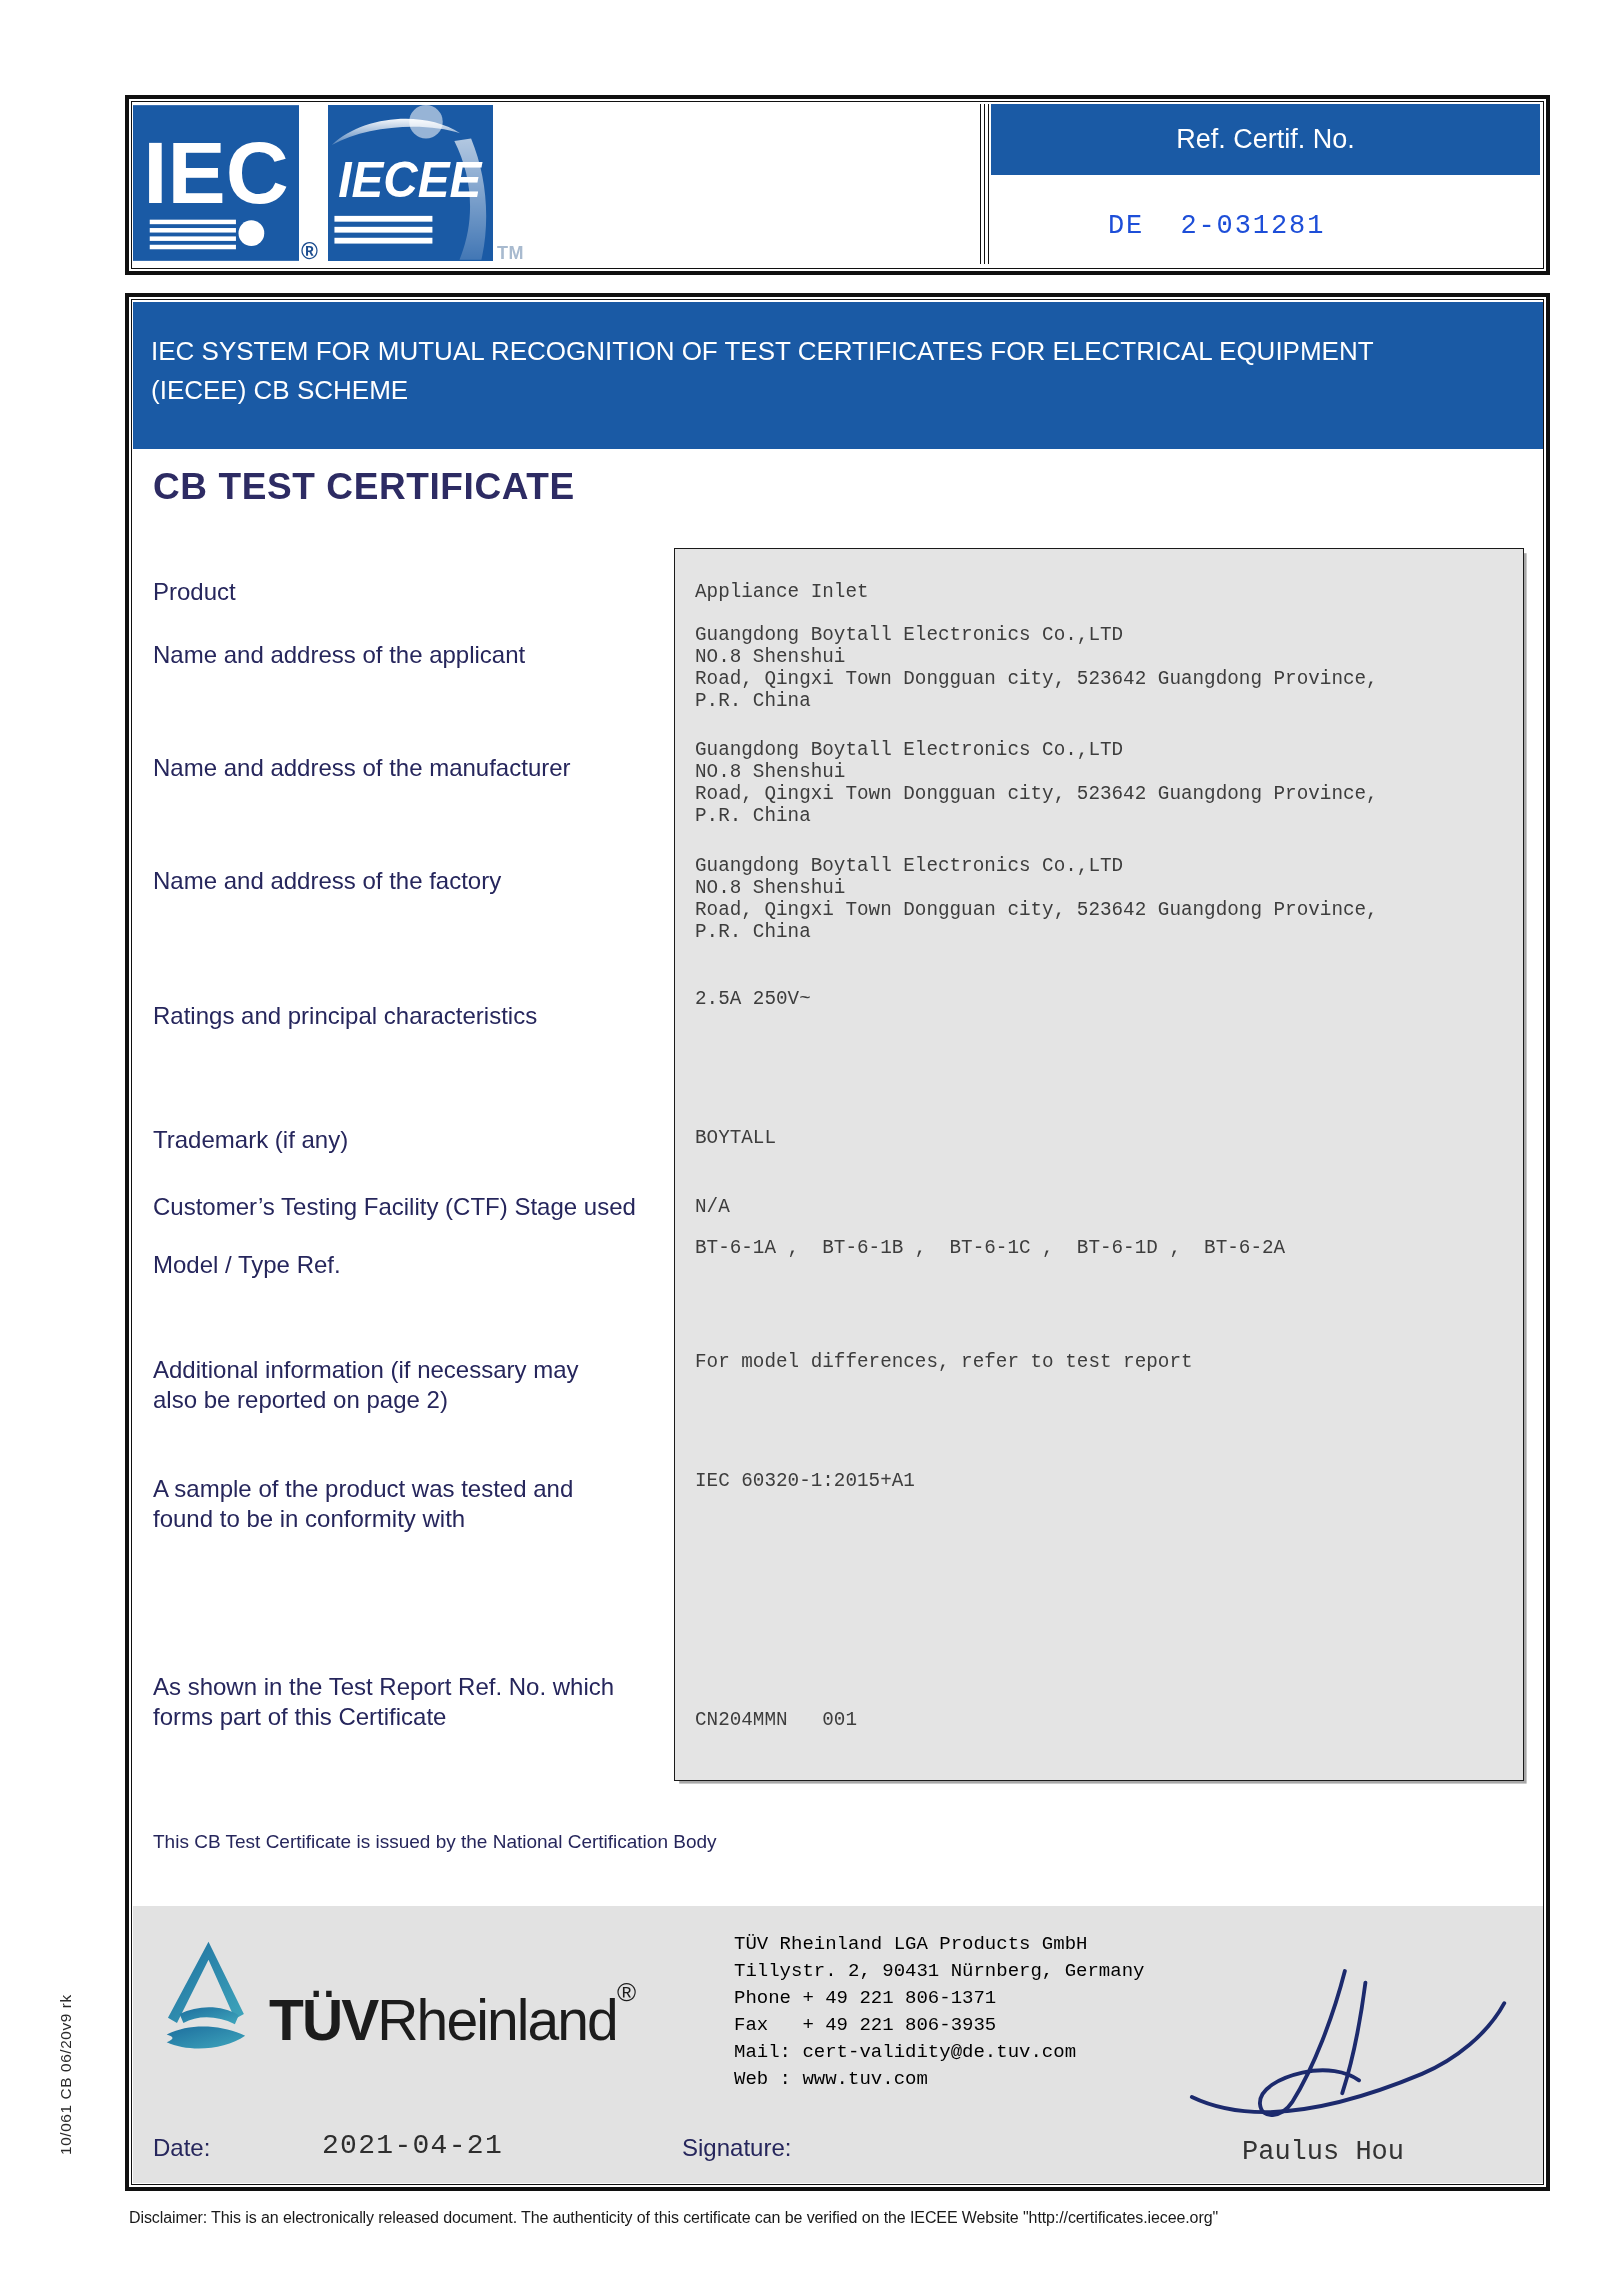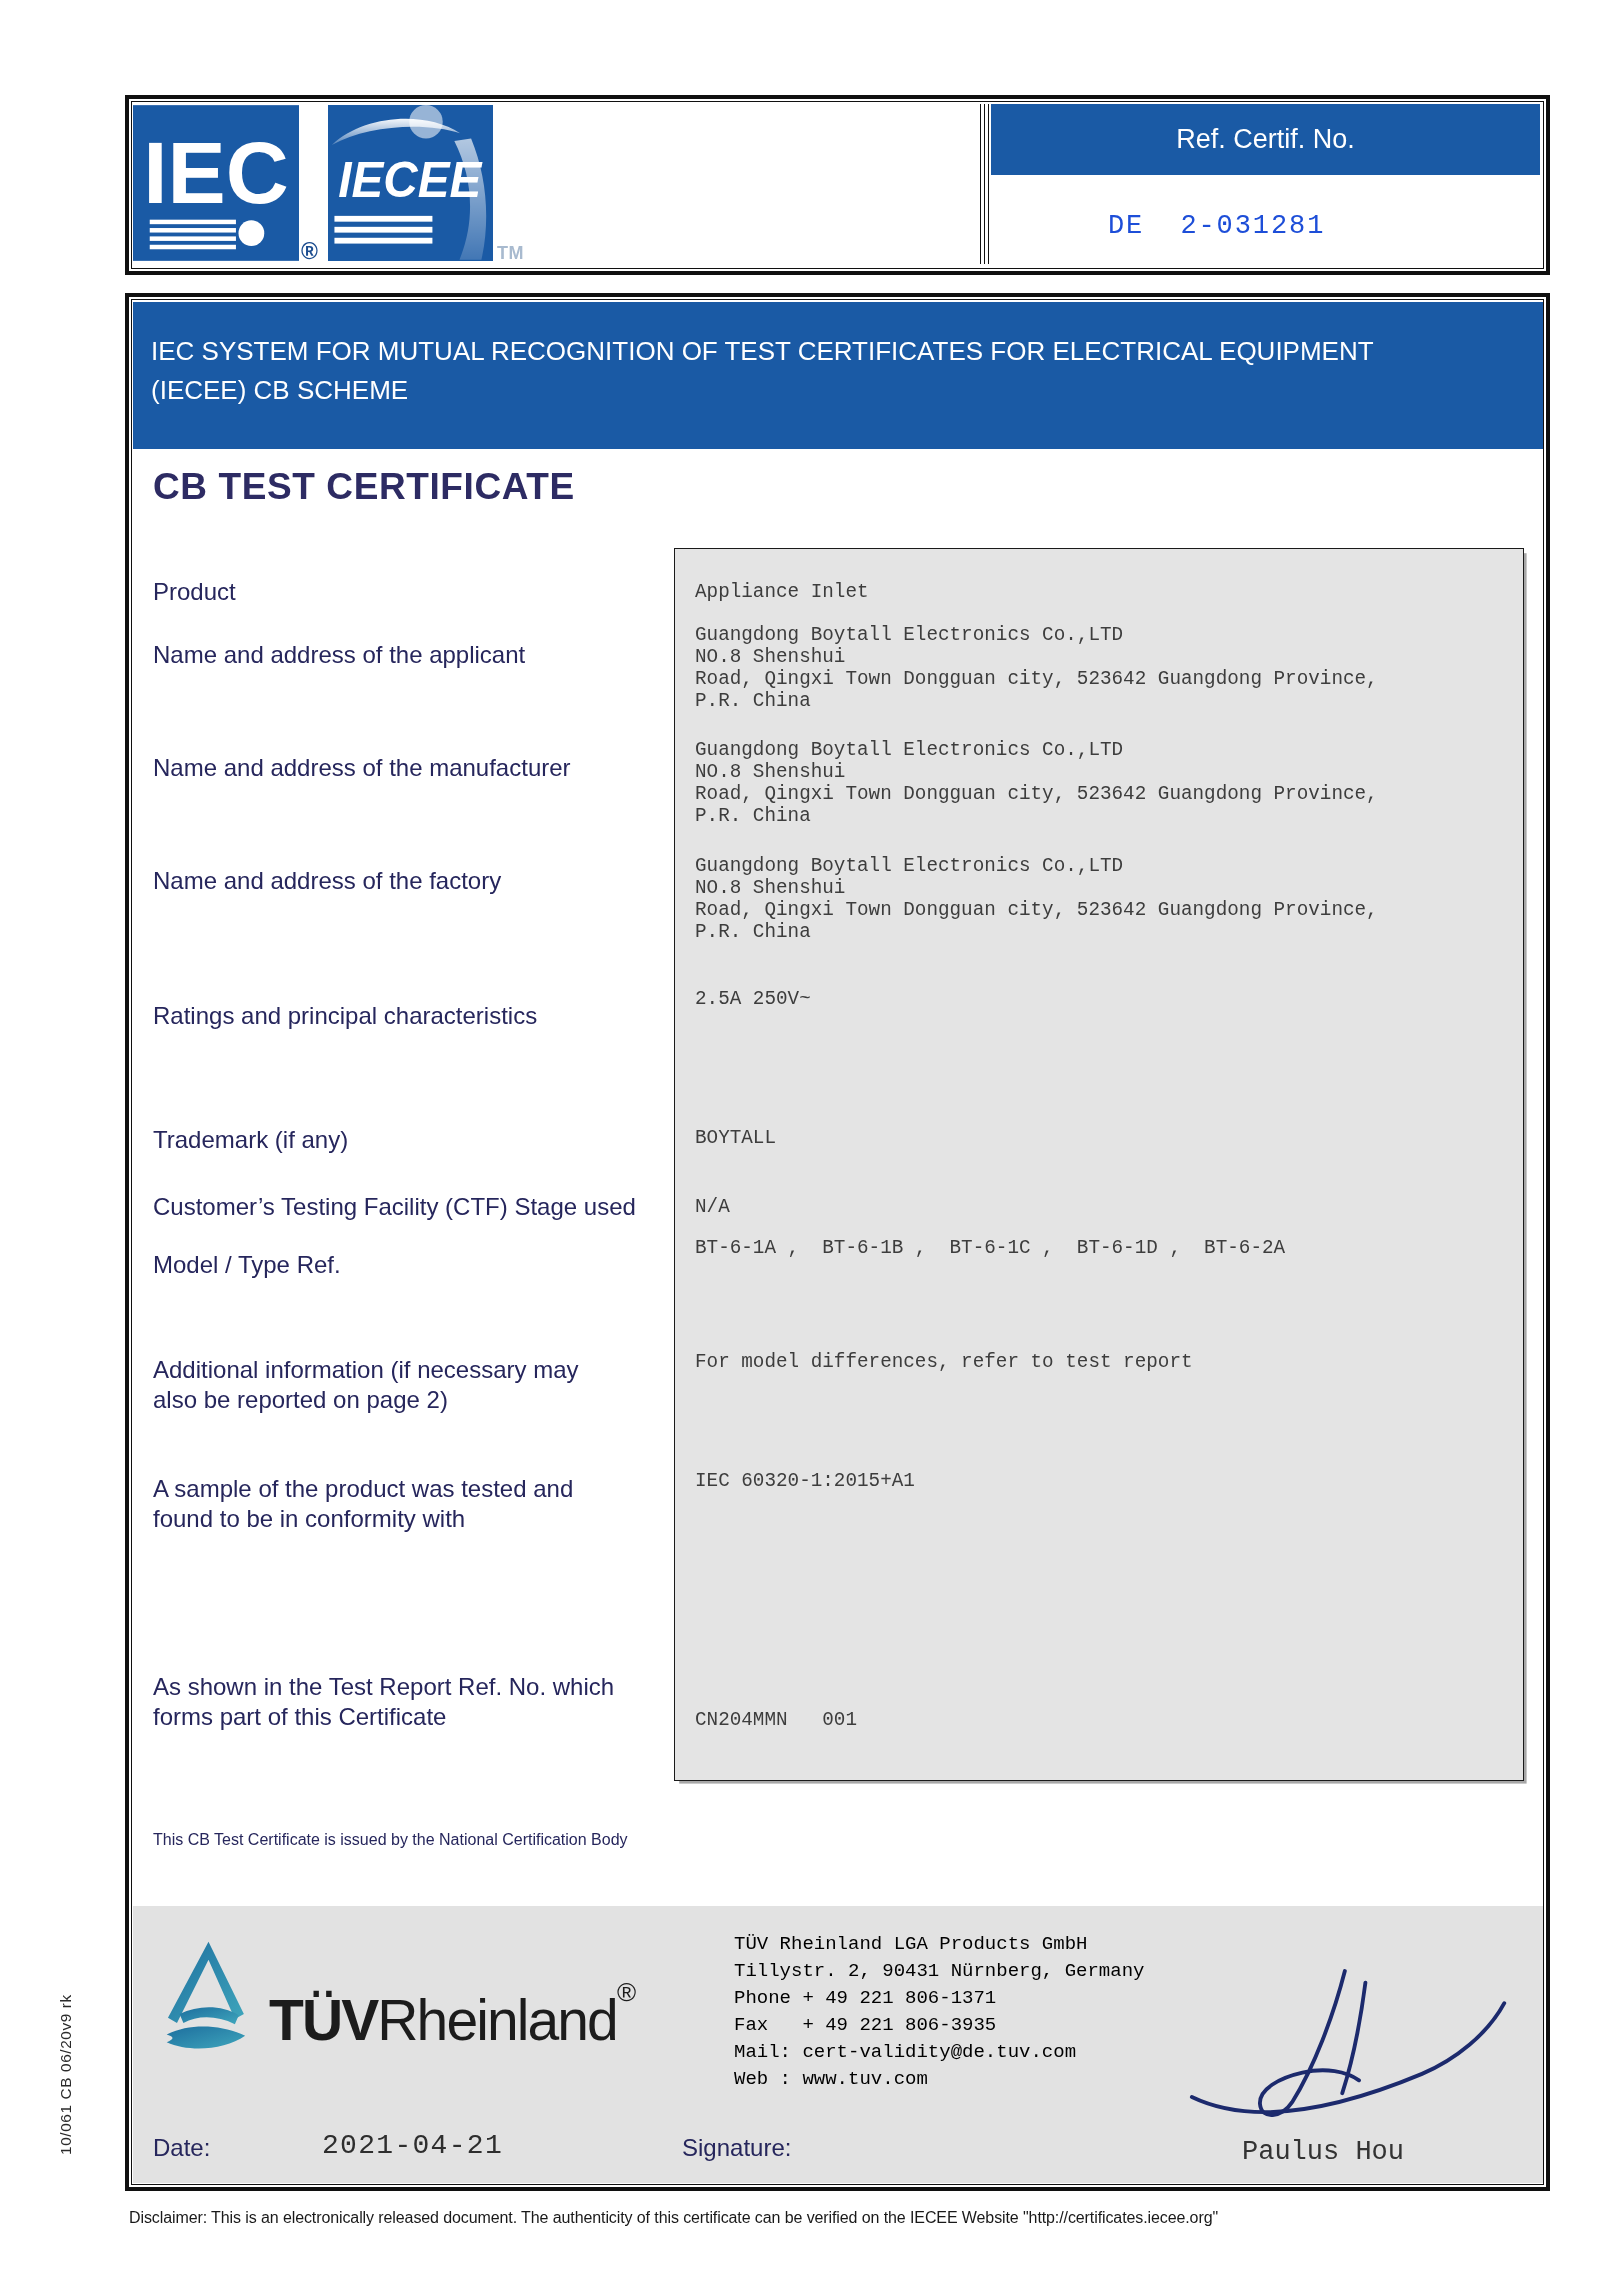--- a/index.html
+++ b/index.html
@@ -15,21 +15,21 @@
   .divline{position:absolute;width:1.3px;background:#101010;}
   .regmark{font-size:23px;color:#1b4c8f;font-weight:bold;}
   .tmmark{font-size:18px;color:#a8bacf;font-weight:bold;letter-spacing:0.6px;}
   
   .banner{background:#1a5aa5;color:#ffffff;font-size:26px;line-height:39px;padding:30px 26px 0 18px;white-space:pre-line;box-sizing:border-box;}
   .doc-title{color:#2d2b63;font-size:37px;font-weight:bold;letter-spacing:0.6px;}
   
   .flabel{color:#26265c;font-size:24px;line-height:30px;white-space:pre-line;width:528px;}
   .fvalue{font-family:"Liberation Mono","DejaVu Sans Mono",monospace;font-size:19.3px;line-height:22px;color:#3d3d3d;white-space:pre-wrap;width:830px;}
   .panel{position:absolute;background:#e4e4e4;border:1.9px solid #1a1a1a;box-shadow:3.9px 3.9px 0 -1.3px rgba(60,60,60,0.45);}
-  .issued{color:#26265c;font-size:16px;}
+  .issued{color:#26265c;font-size:19px;}
   
   .footer-band{position:absolute;background:#e2e2e2;}
   .contact{font-family:"Liberation Mono","DejaVu Sans Mono",monospace;font-size:19px;line-height:27px;color:#000000;white-space:pre-wrap;margin-left:40px;}
   .tuv-word{color:#1c1c1c;font-size:57px;letter-spacing:-1.9px;white-space:nowrap;}
   .tuv-word .bold{font-weight:bold;}
   .tuv-reg{font-size:26px;color:#1c1c1c;vertical-align:39px;font-weight:normal;}
   .datesig-label{color:#26265c;font-size:24px;}
   .date-value{font-family:"Liberation Mono","DejaVu Sans Mono",monospace;font-size:28px;color:#2e2e2e;letter-spacing:1.3px;}
   .signer{font-family:"Liberation Mono","DejaVu Sans Mono",monospace;font-size:27px;color:#333;}
   .sidenote{color:#2a2a2a;font-size:15.4px;transform:rotate(-90deg);transform-origin:0 0;white-space:nowrap;letter-spacing:0.6px;}

